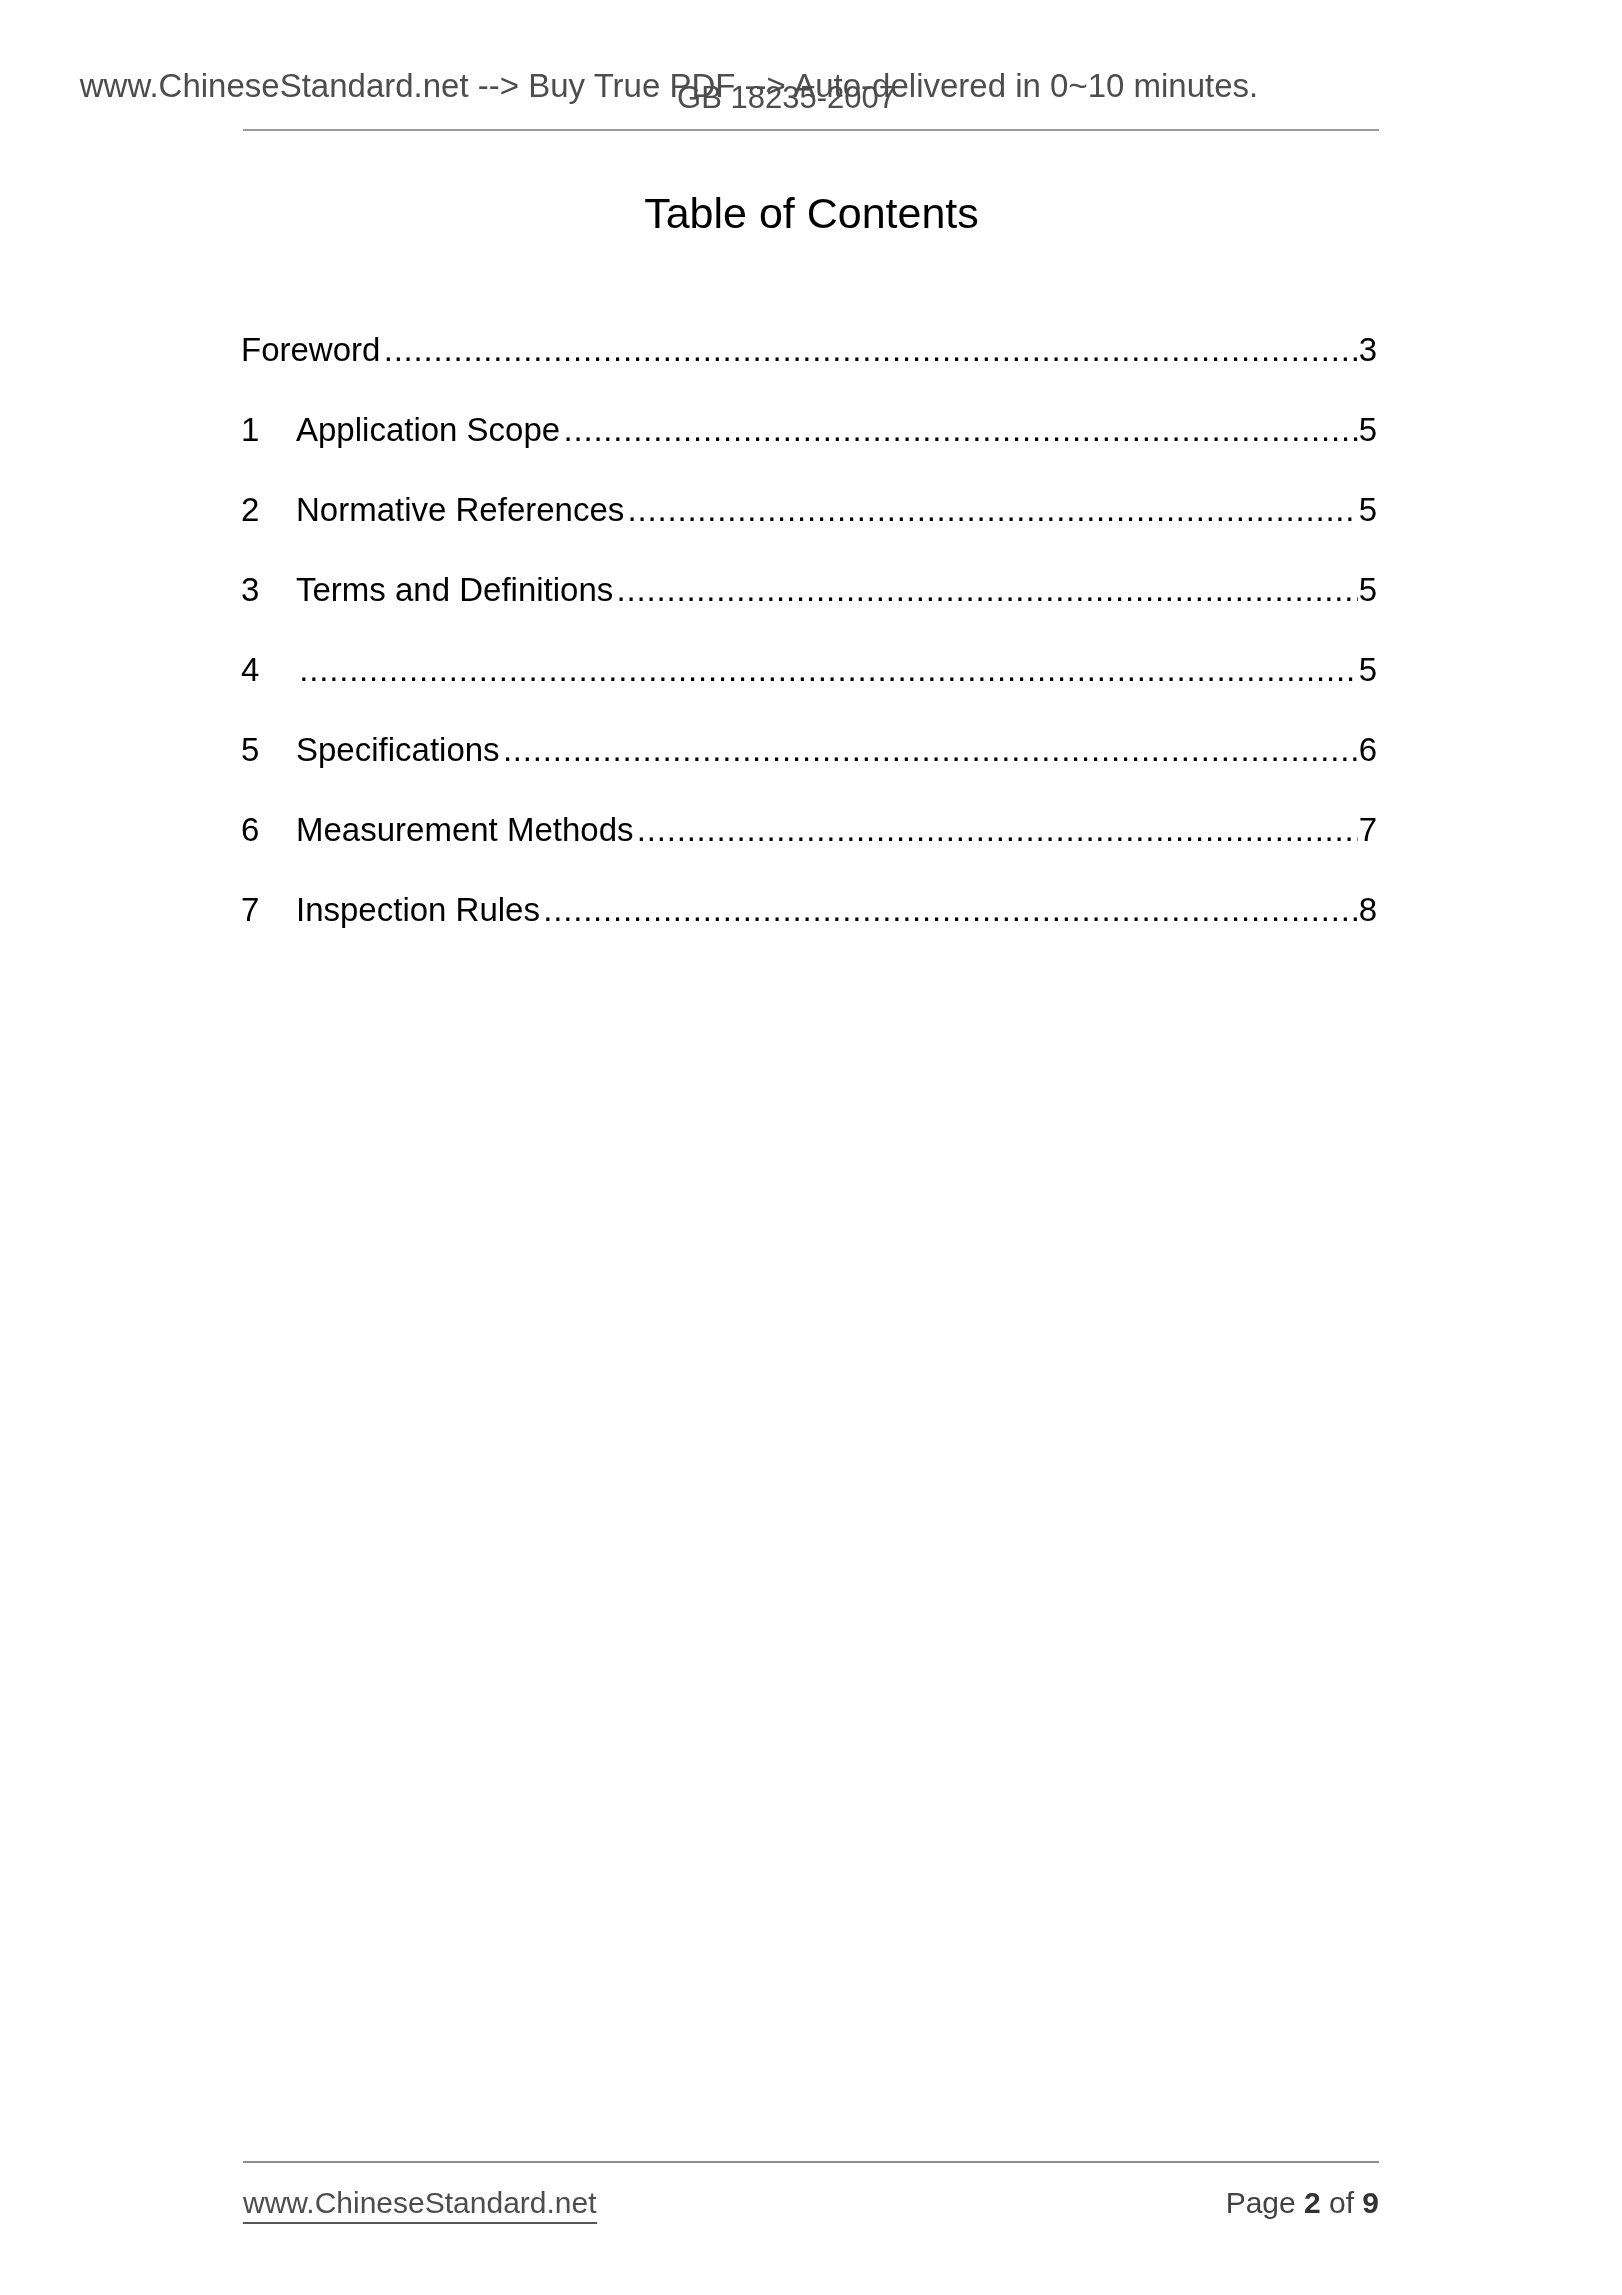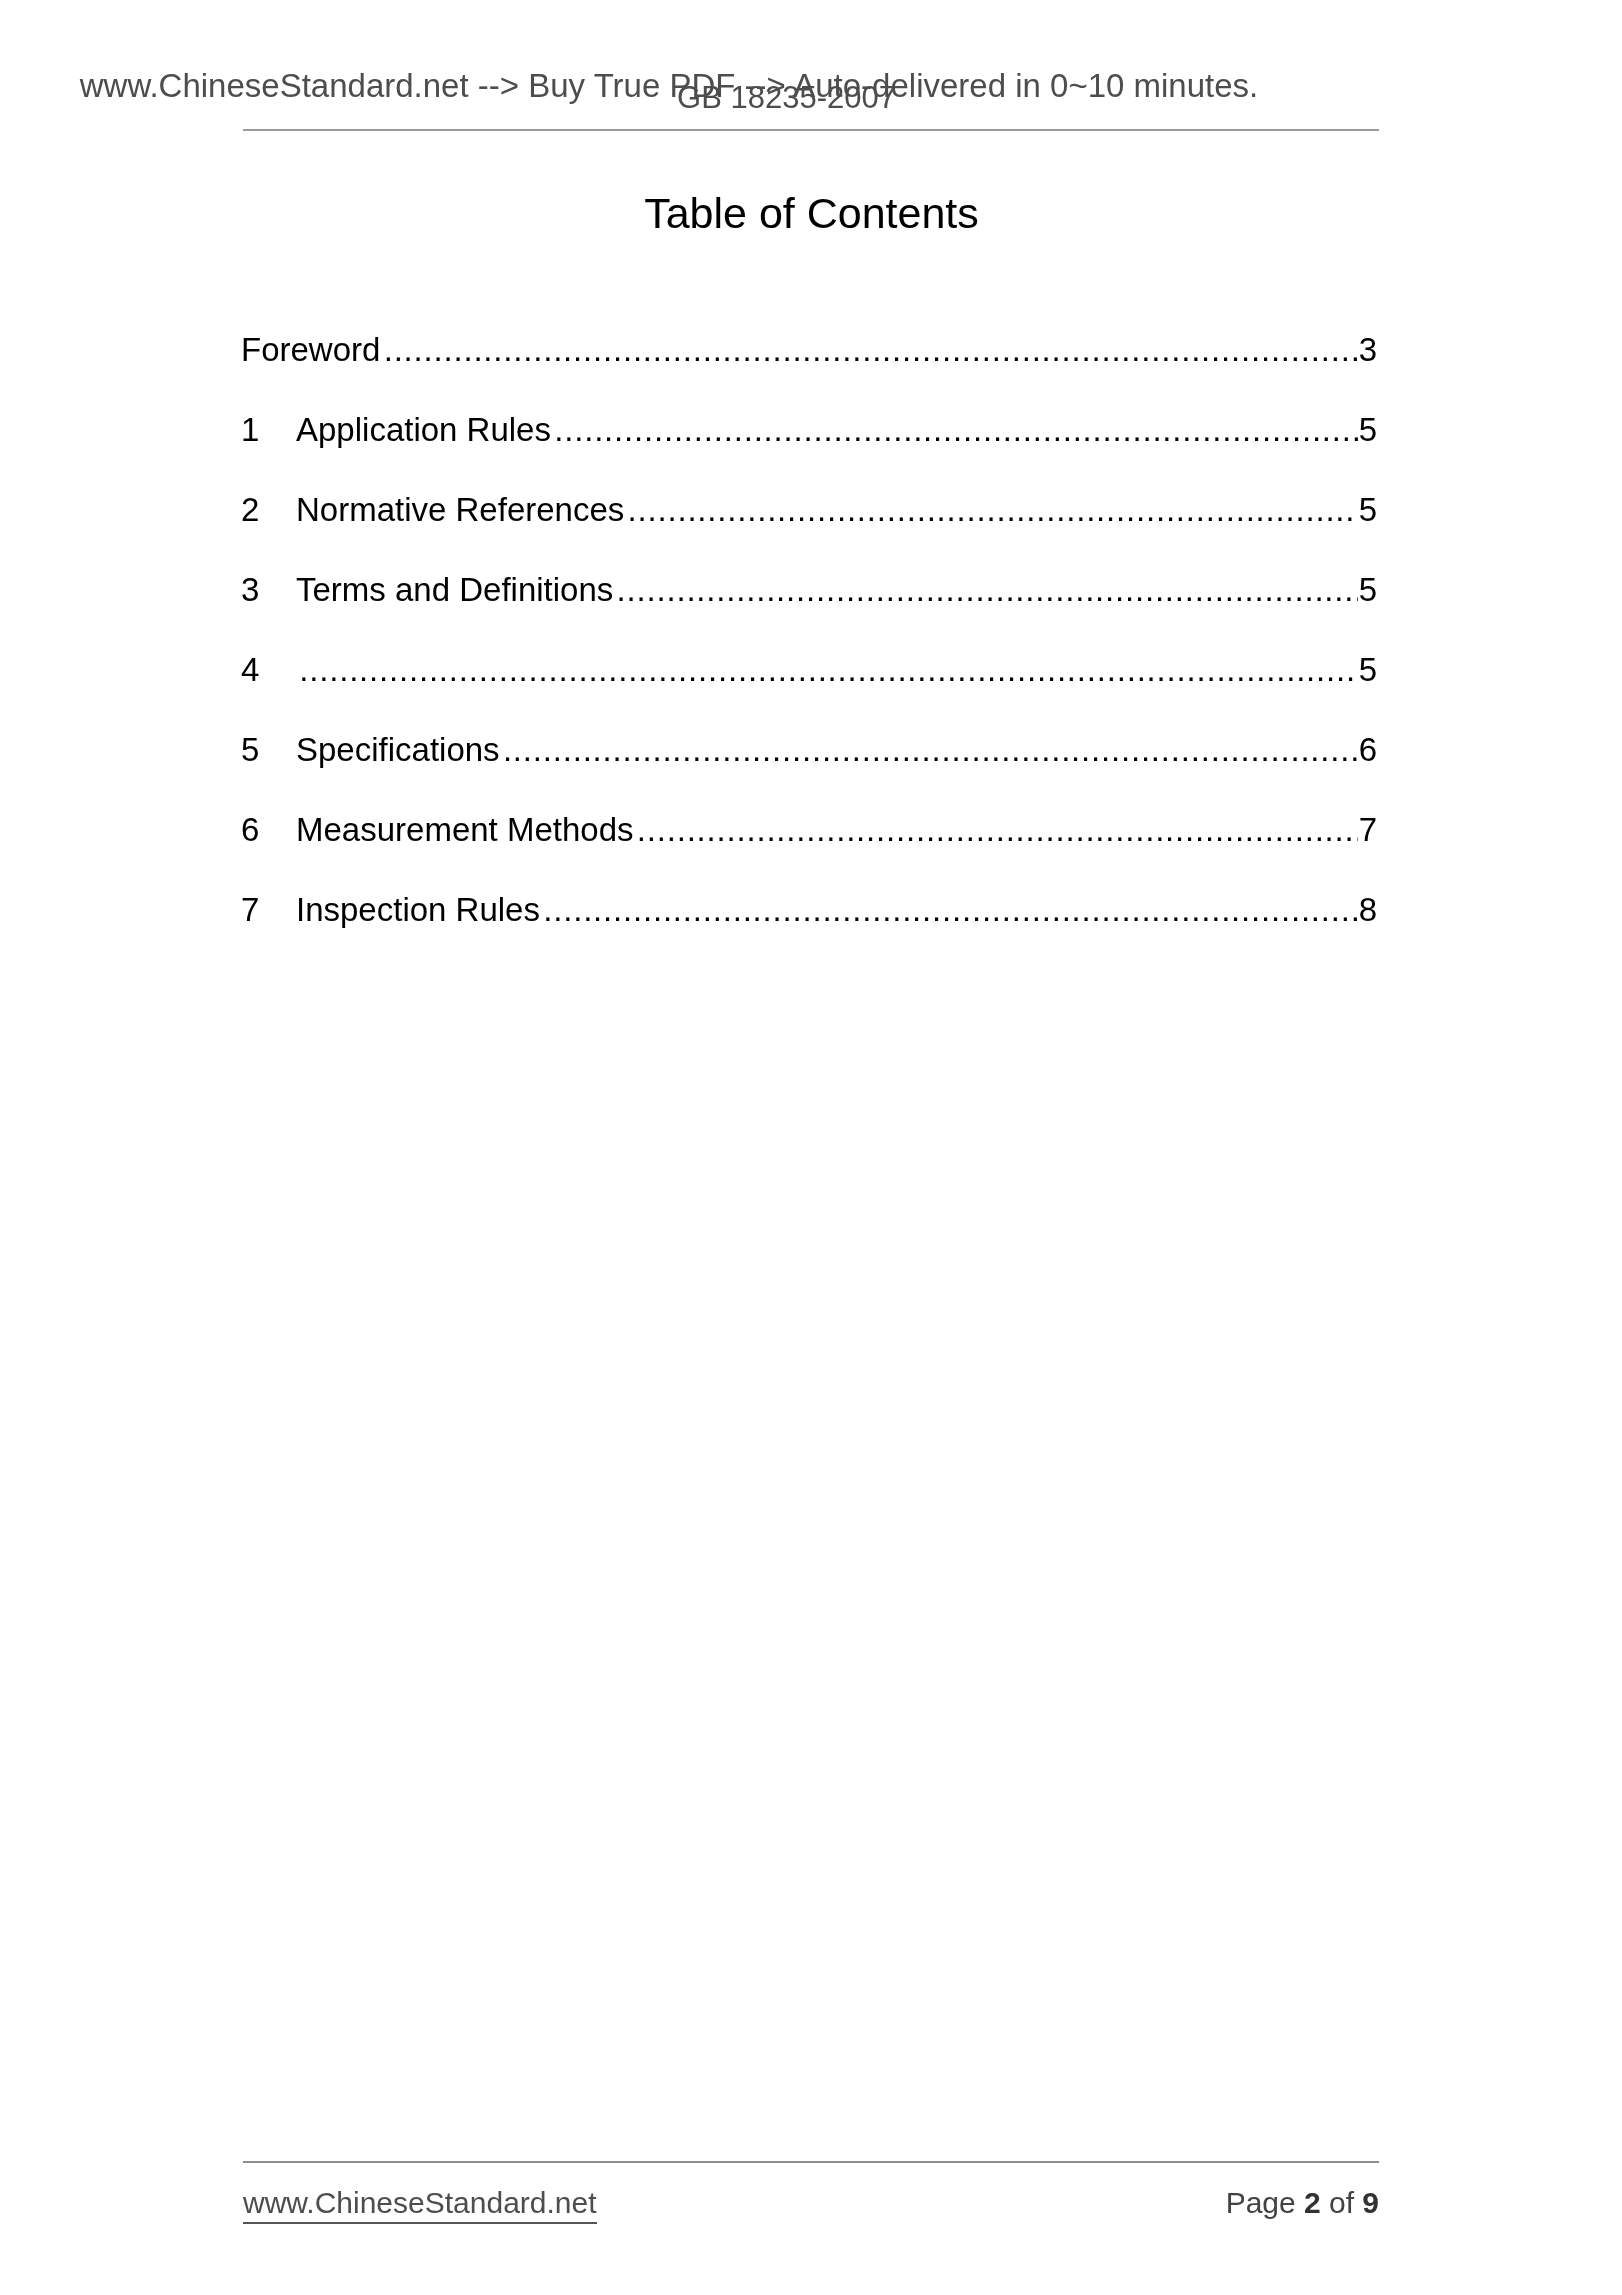--- a/index.html
+++ b/index.html
@@ -154,21 +154,21 @@
 
     <div class="toc-row no-num">
 
       <span class="toc-label">Foreword</span>
       <span class="toc-dots"></span>
       <span class="toc-page">3</span>
     </div>
 
     <div class="toc-row">
       <span class="toc-num">1</span>
-      <span class="toc-label">Application Rules</span>
+      <span class="toc-label">Application Scope</span>
       <span class="toc-dots"></span>
       <span class="toc-page">5</span>
     </div>
 
     <div class="toc-row">
       <span class="toc-num">2</span>
       <span class="toc-label">Normative References</span>
       <span class="toc-dots"></span>
       <span class="toc-page">5</span>
     </div>

